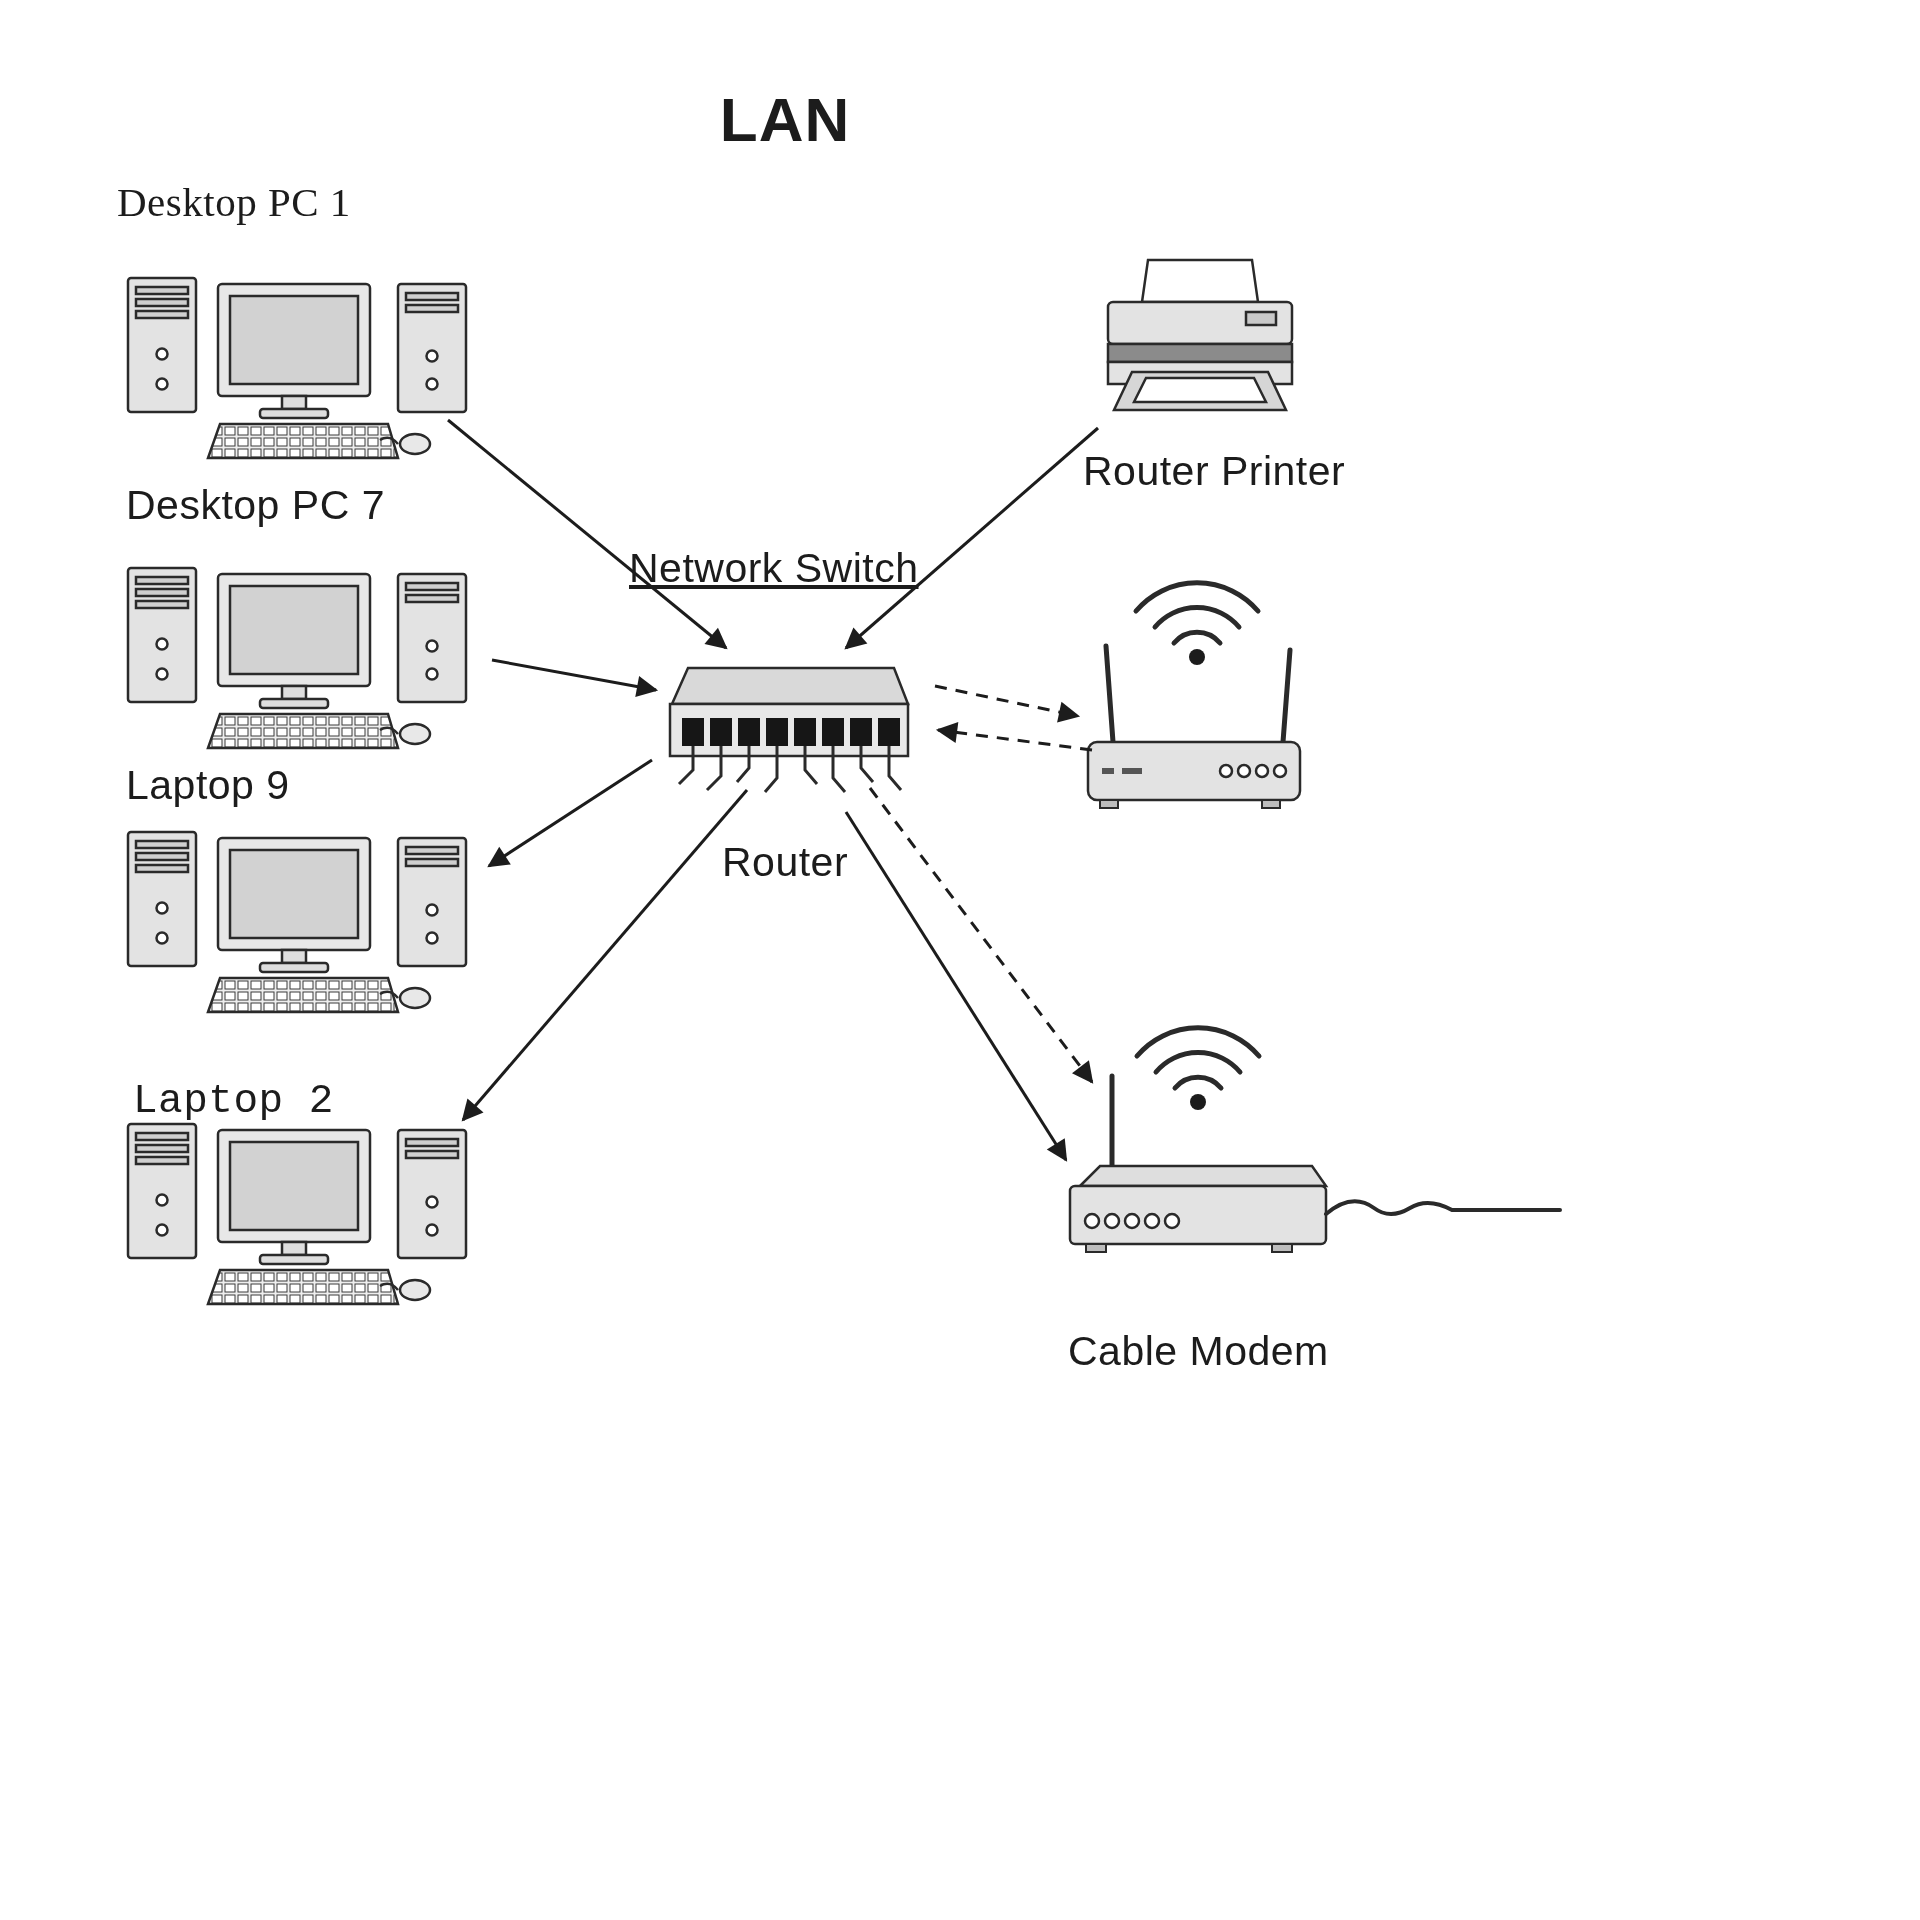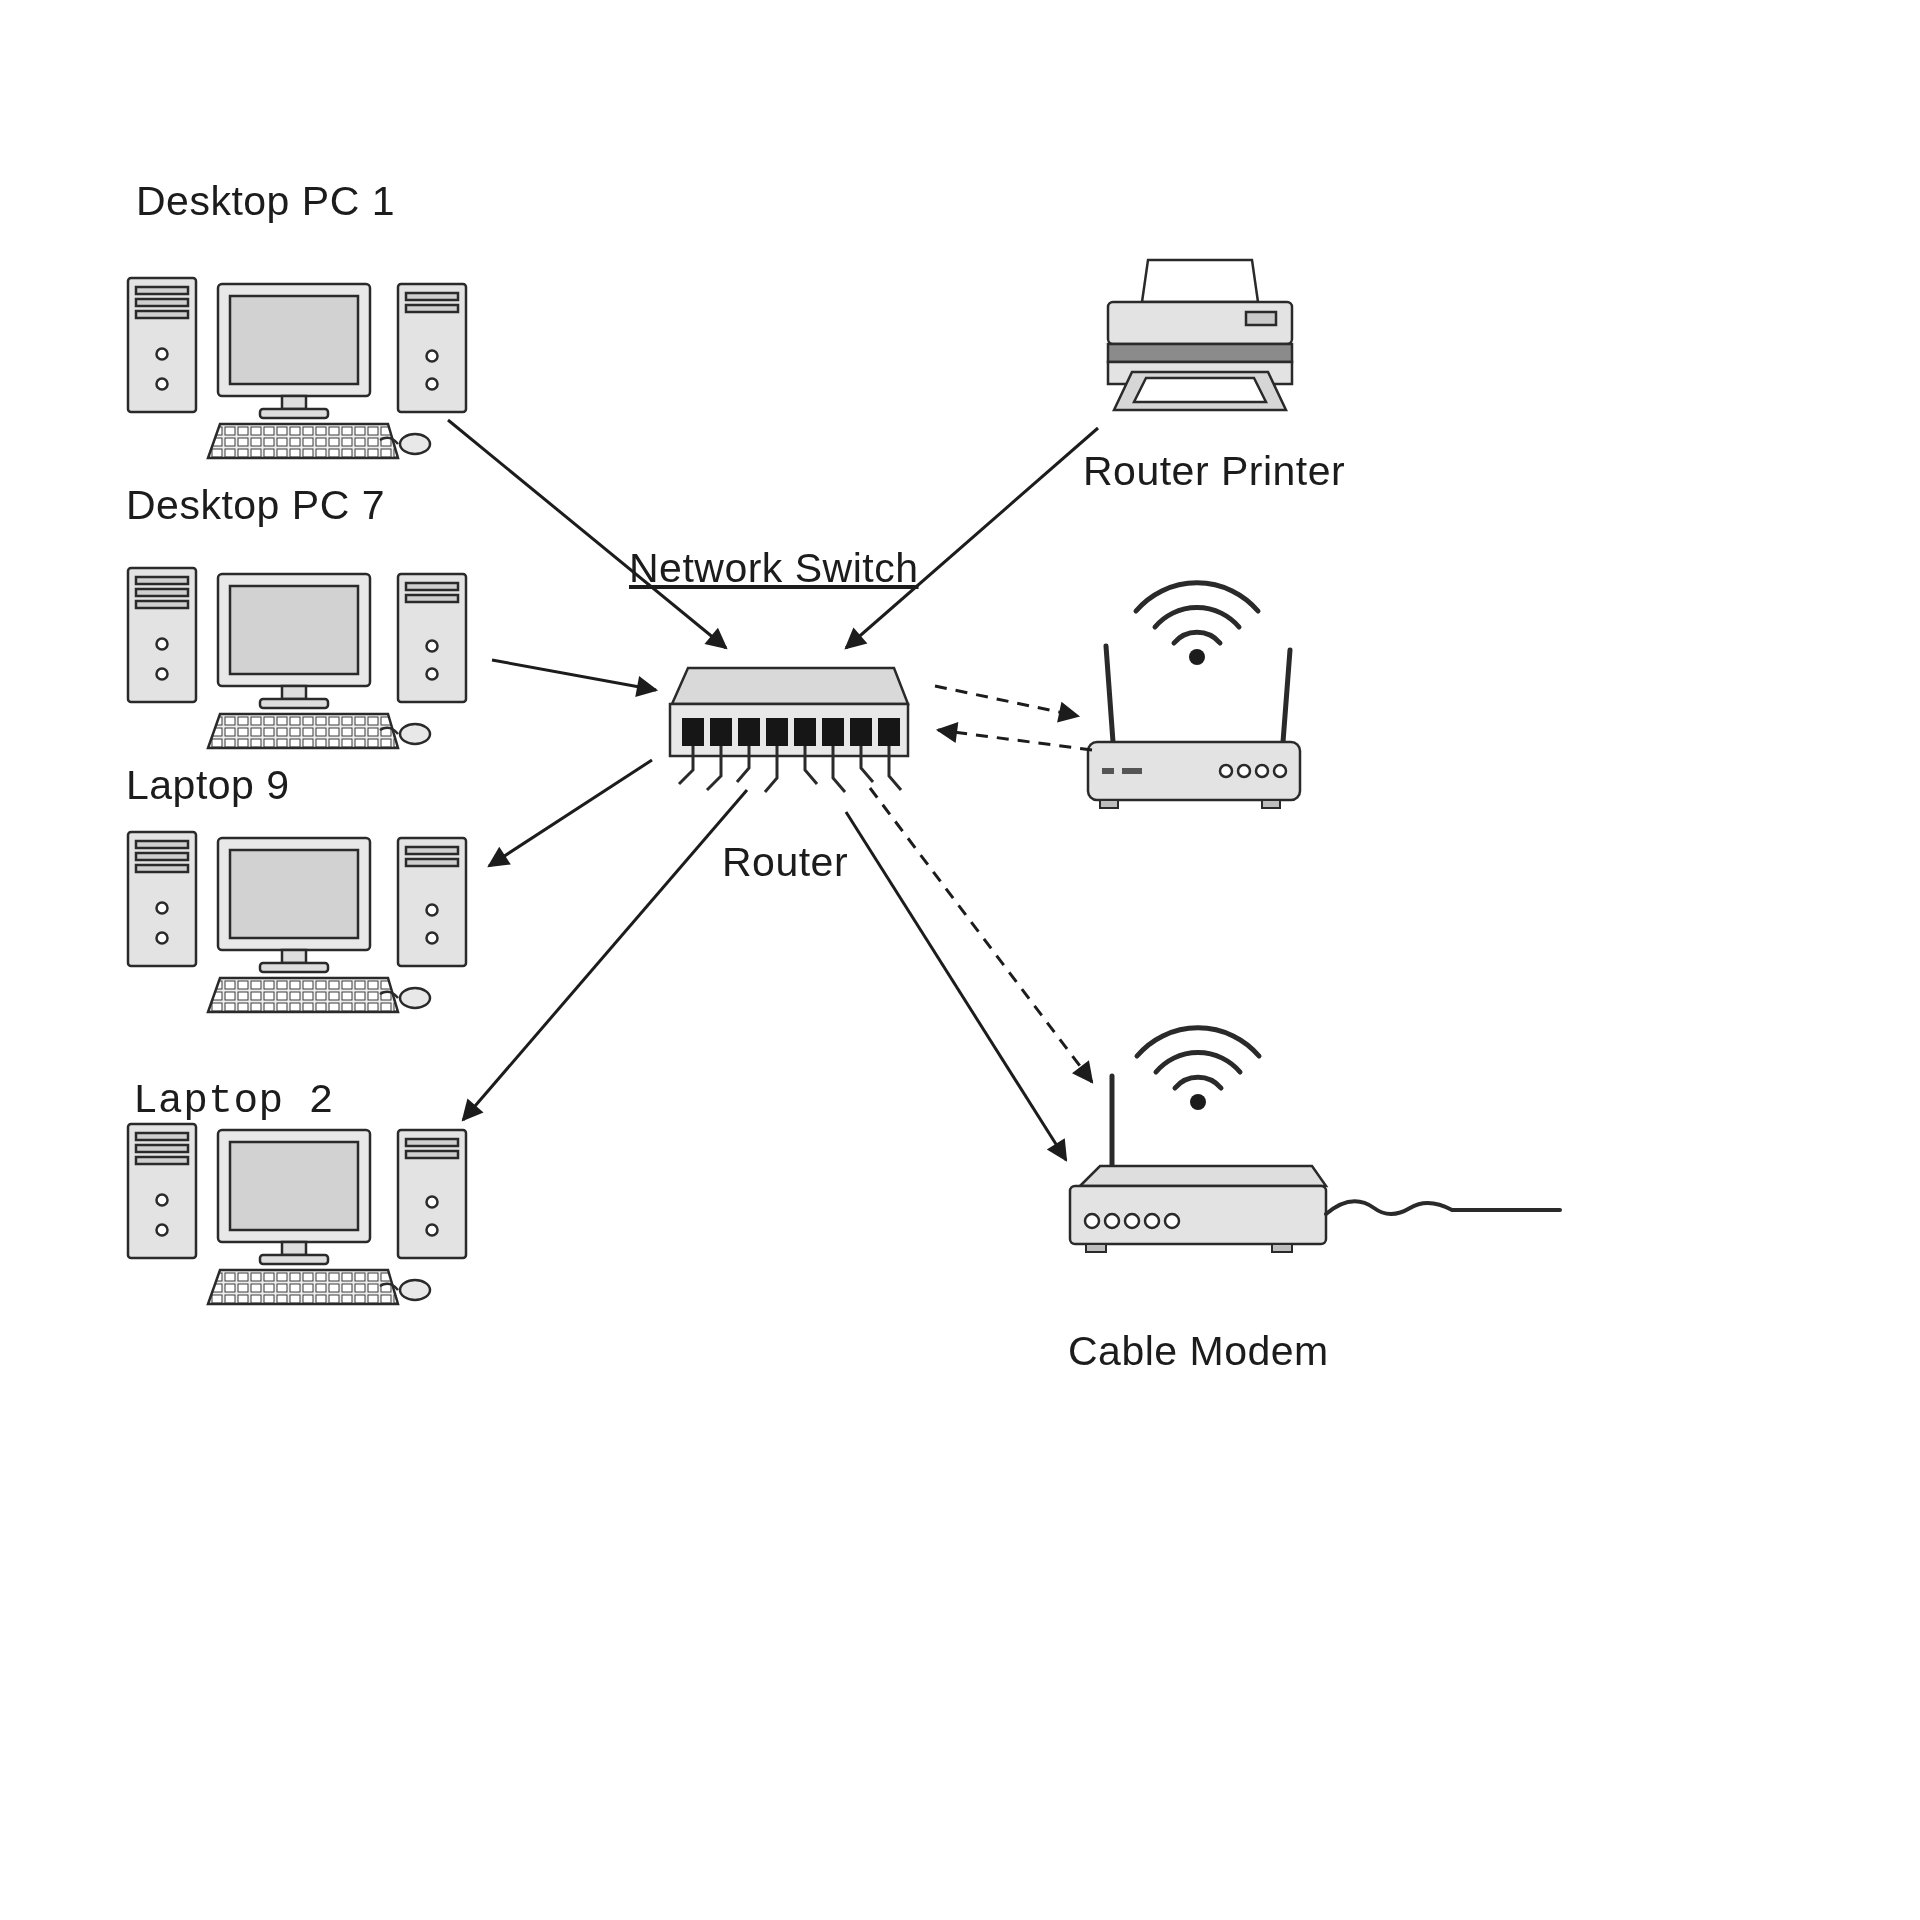--- a/index.html
+++ b/index.html
@@ -183,22 +183,23 @@
       <line x1="652" y1="760" x2="489" y2="866" marker-end="url(#arrow)"></line>
       <line x1="747" y1="790" x2="463" y2="1120" marker-end="url(#arrow)"></line>
       <line x1="1098" y1="428" x2="846" y2="648" marker-end="url(#arrow)"></line>
       <line x1="935" y1="686" x2="1078" y2="716" stroke-dasharray="12 9" marker-end="url(#arrow)"></line>
       <line x1="1092" y1="750" x2="938" y2="730" stroke-dasharray="12 9" marker-end="url(#arrow)"></line>
       <line x1="870" y1="788" x2="1092" y2="1082" stroke-dasharray="12 9" marker-end="url(#arrow)"></line>
       <line x1="846" y1="812" x2="1066" y2="1160" marker-end="url(#arrow)"></line>
     </g>
   </svg>
 
-
-  <div class="label" style="left:136px;top:178px;">Desktop PC 1</div>
+  <div class="title">LAN</div>
+
+  <div class="label" style="left:117px;top:178px;font-family:Liberation Serif, serif;">Desktop PC 1</div>
   <div class="label" style="left:126px;top:482px;">Desktop PC 7</div>
   <div class="label" style="left:126px;top:762px;">Laptop 9</div>
   <div class="label" style="left:133px;top:1078px;font-family:Liberation Mono, monospace;">Laptop 2</div>
   <div class="label" style="left:629px;top:545px;text-decoration:underline;">Network Switch</div>
   <div class="label" style="left:722px;top:811px;margin-top:28px;">Router</div>
   <div class="label" style="left:1083px;top:448px;">Router Printer</div>
   <div class="label" style="left:1068px;top:1328px;">Cable Modem</div>
 </div>
 
 </body></html>

